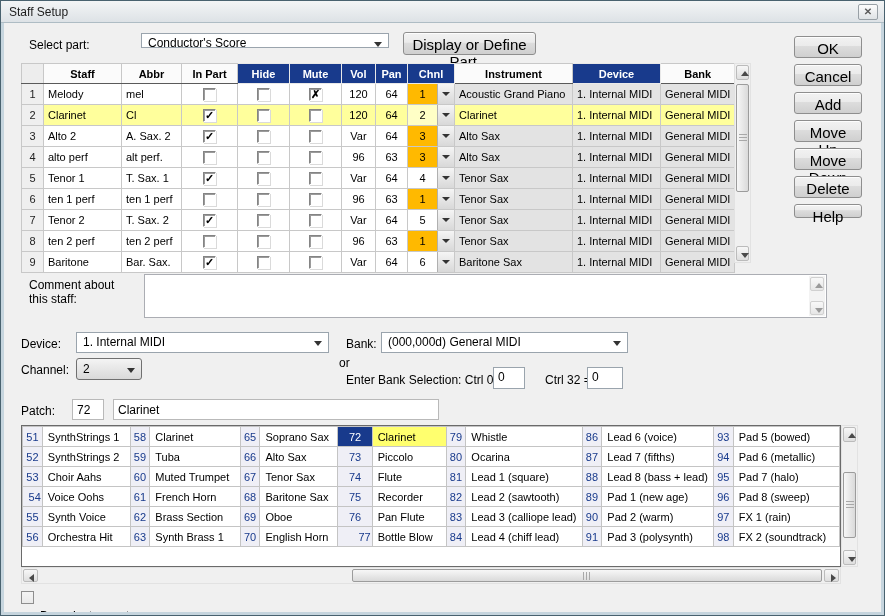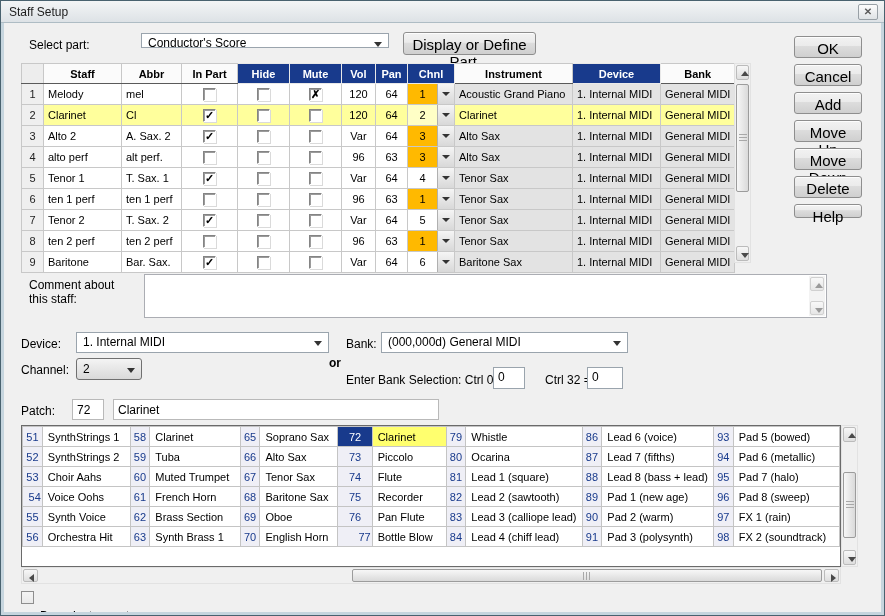--- a/index.html
+++ b/index.html
@@ -454,21 +454,21 @@
     <span class="val" style="top:3px;">2</span>
     <span class="tri-down" style="top:9px;"></span>
   </div>
 
   <span class="lbl" style="left:345px; top:336px;">Bank:</span>
   <div class="combo" style="left:380px; top:331px; width:247px; height:21px;text-align:center;">
     <span class="val">(000,000d) General MIDI</span>
     <span class="tri-down"></span>
   </div>
 
-  <span class="lbl" style="left:328px; top:355px;font-weight:bold;">or</span>
+  <span class="lbl" style="left:338px; top:355px;">or</span>
   <span class="lbl" style="left:345px; top:372px;">Enter Bank Selection: Ctrl 0 =</span>
   <div class="inputbox" style="left:492px; top:366px; width:32px; height:22px;"><span>0</span></div>
   <span class="lbl" style="left:544px; top:372px;">Ctrl 32 =</span>
   <div class="inputbox" style="left:586px; top:366px; width:36px; height:22px;"><span>0</span></div>
 
   <span class="lbl" style="left:20px; top:403px;">Patch:</span>
   <div class="inputbox readonly" style="left:71px; top:398px; width:32px; height:21px; padding-top:3px;"><span>72</span></div>
   <div class="inputbox readonly" style="left:112px; top:398px; width:326px; height:21px; padding-top:3px;"><span>Clarinet</span></div>
 
   <div class="patch-grid">

